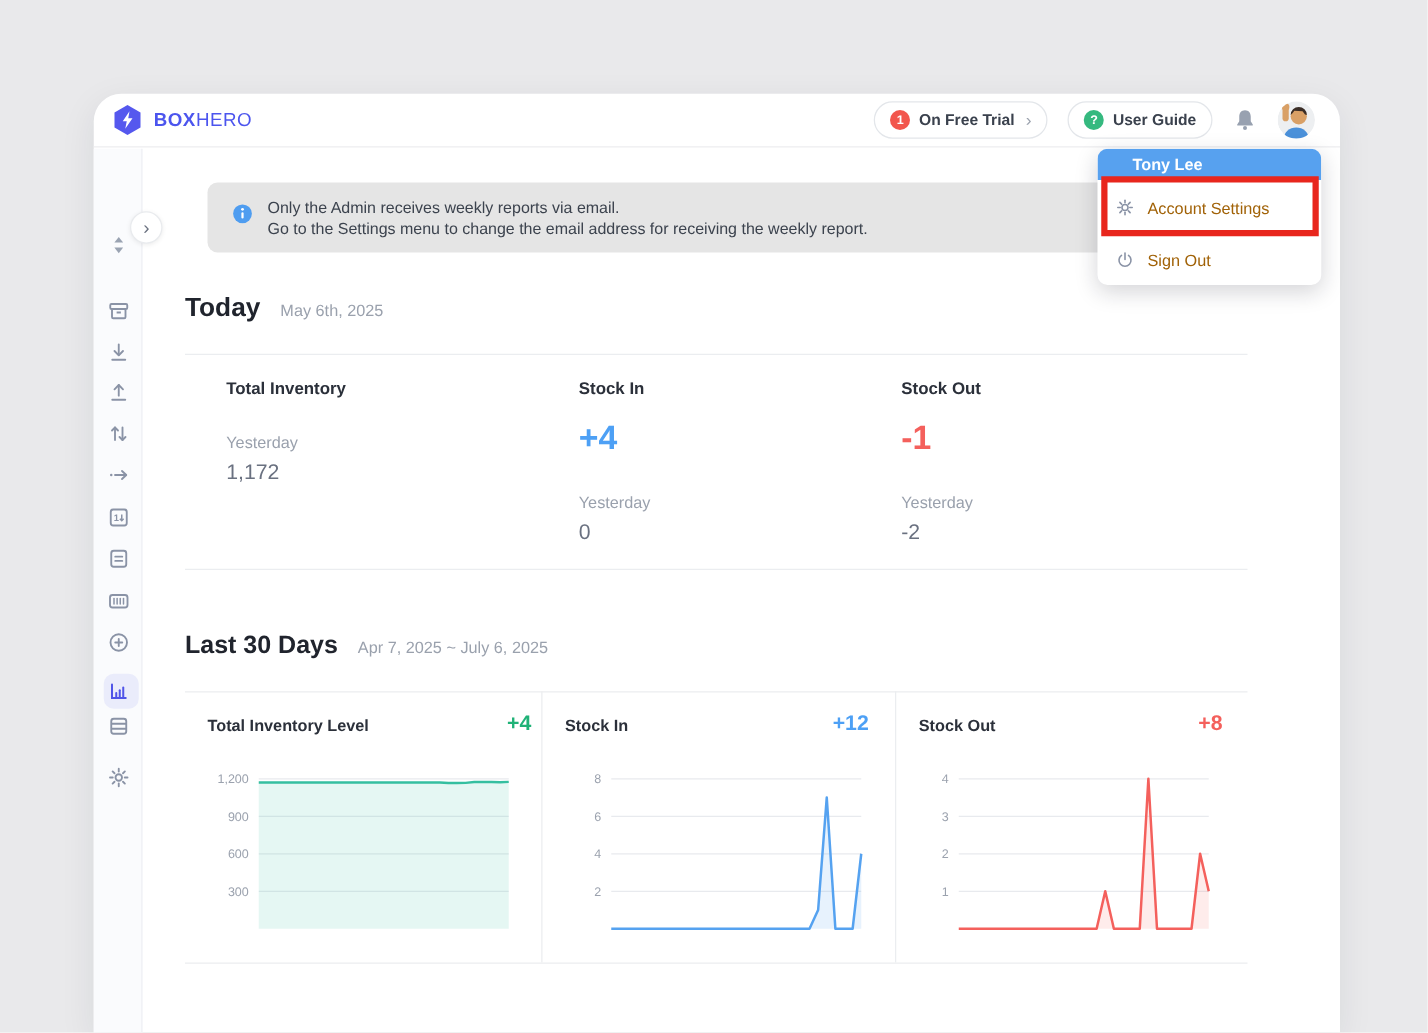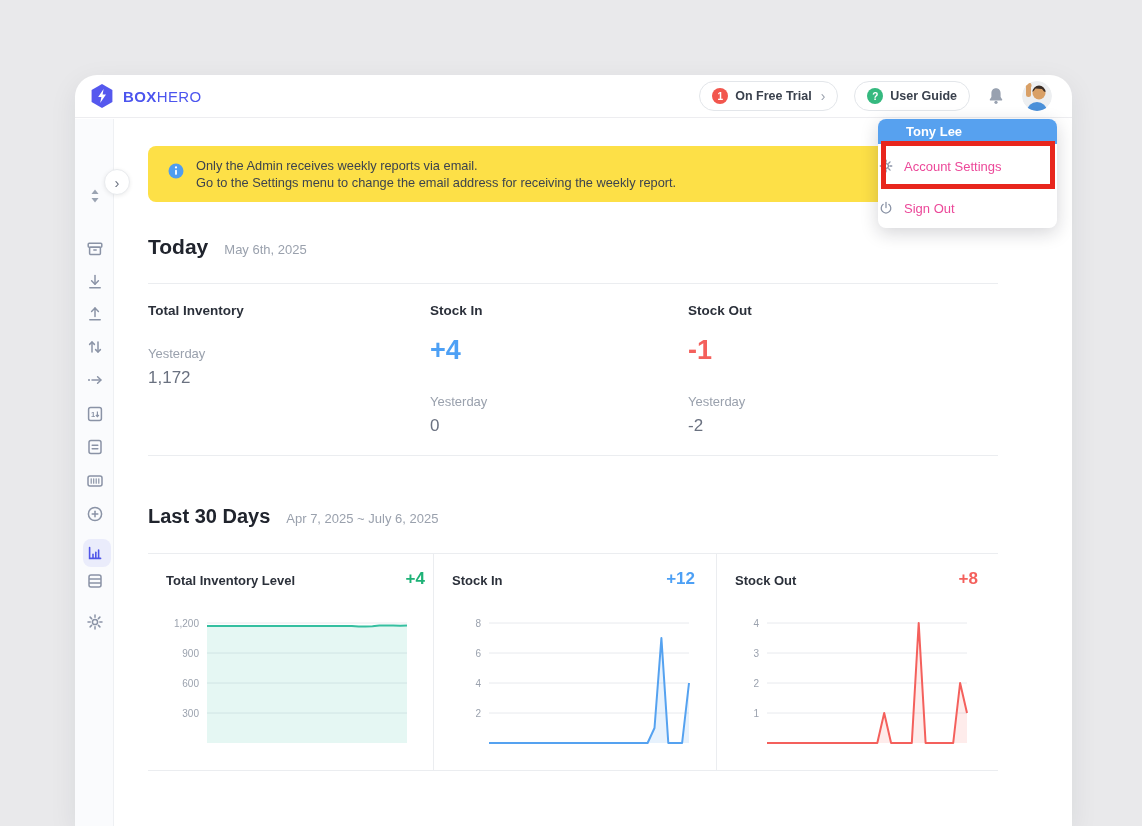--- a/index.html
+++ b/index.html
@@ -24,43 +24,43 @@
   .avatar { width:30px; height:30px; border-radius:50%; overflow:hidden; cursor:pointer; }
   
   .sbar { position:absolute; left:0; top:44px; width:39px; height:707px; background:#fafbfd; border-right:1px solid #eef0f3; }
   .sic { position:absolute; left:0; width:39px; display:flex; justify-content:center; cursor:pointer; }
   .sic svg { display:block; }
   .active-pill { position:absolute; left:8px; top:420px; width:28px; height:28px; background:#eaecfb; border-radius:8px; }
   .expand-btn { position:absolute; left:29px; top:94px; width:26px; height:26px; border-radius:50%; background:#fff;
                 border:1px solid #e9ebee; box-shadow:0 1px 4px rgba(0,0,0,.08); z-index:10; display:flex;
                 align-items:center; justify-content:center; color:#6b7280; font-size:15px; cursor:pointer; }
   
-  .banner { position:absolute; left:73px; top:71px; width:850px; height:56px; background:#fde047; border-radius:8px;
+  .banner { position:absolute; left:91px; top:71px; width:850px; height:56px; background:#e5e5e5; border-radius:8px;
             display:flex; align-items:flex-start; padding:11px 14px 0 20px; gap:12px; }
   .banner .txt { font-size:12.8px; line-height:17px; color:#3c434e; }
   
   .sec-title { position:absolute; font-weight:700; color:#20242d; display:flex; align-items:baseline; gap:16px; }
   .sec-title .date { font-size:13px; font-weight:400; color:#9aa1ad; }
   .divider { position:absolute; left:73px; width:850px; height:1px; background:#ebedf0; }
-  .stat { position:absolute; width:250px; }
+  .stat { position:absolute; width:250px;margin-left:33px; }
   .stat .lbl { font-size:13.5px; font-weight:700; color:#2b303a; }
   .stat .val { margin-top:17px; font-size:27px; font-weight:700; }
   .stat .ylbl { margin-top:28px; font-size:13px; color:#9aa1ad; }
   .stat .yval { margin-top:7px; font-size:17px; color:#6a7180; }
   
   .vdiv { position:absolute; top:478px; height:217px; width:1px; background:#ebedf0; }
   .ch-title { position:absolute; top:498px; font-size:13px; font-weight:700; color:#2b303a; }
   .ch-delta { position:absolute; top:494px; width:80px; text-align:right; font-size:17px; font-weight:600; }
   .ch-svg { position:absolute; top:536px; width:260px; height:145px; }
   
   .menu { position:absolute; left:803px; top:44px; width:179px; background:#fff; border-radius:8px; z-index:80;
           box-shadow:0 5px 18px rgba(20,24,40,.18); overflow:hidden; }
   .menu-head { height:25px; background:#57a1ef; color:#fff; font-size:13px; font-weight:700;
                display:flex; align-items:center; padding-left:28px; }
-  .menu-item { display:flex; align-items:center; gap:10px; font-size:13px; color:#ec4899; cursor:pointer; }
+  .menu-item { display:flex; align-items:center; gap:10px; padding-left:14px; font-size:13px; color:#a16207; cursor:pointer; }
   .mi-1 { height:44px; }
   .mi-2 { height:40px; }
   .annot { position:absolute; left:806px; top:66px; width:174px; height:48px; border:5px solid #e8261d; z-index:95; pointer-events:none; }
 </style>
 </head>
 <body>
 
 <div class="stage">
   <div class="card">
 

